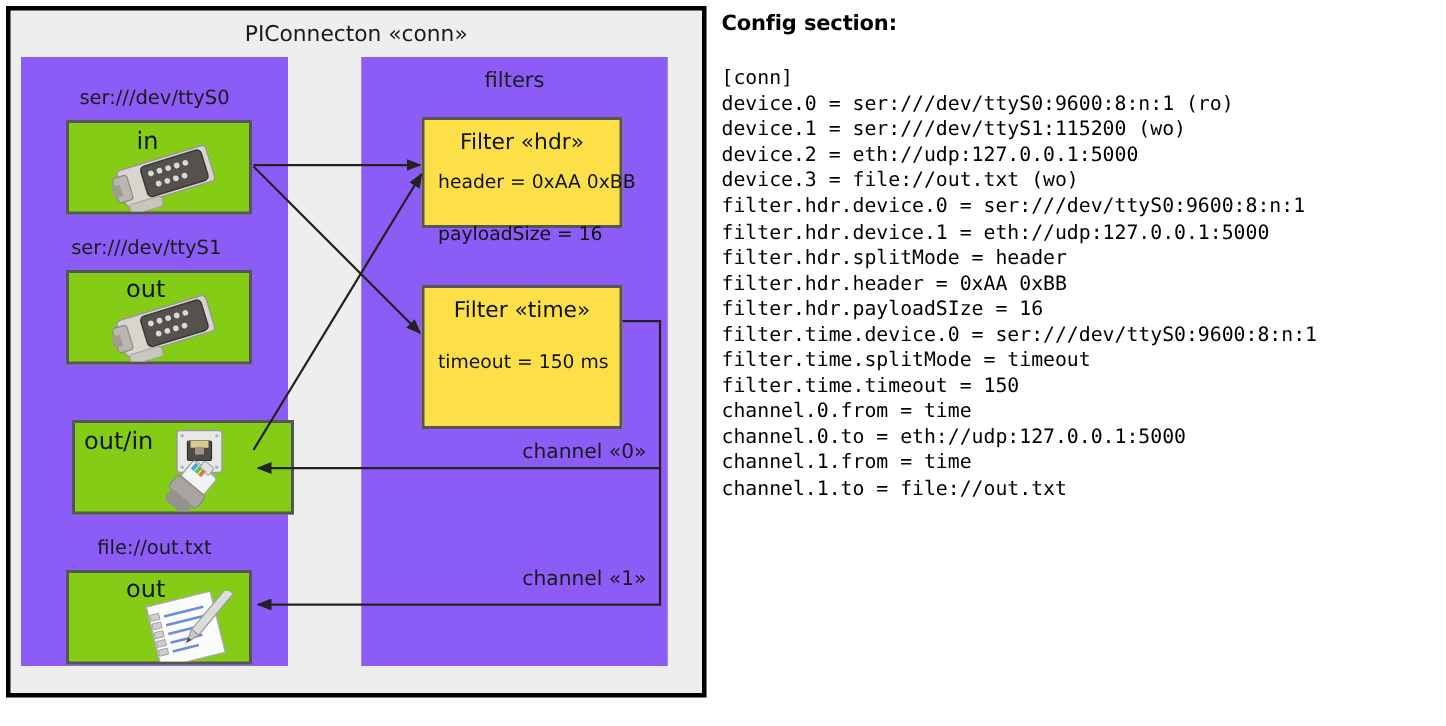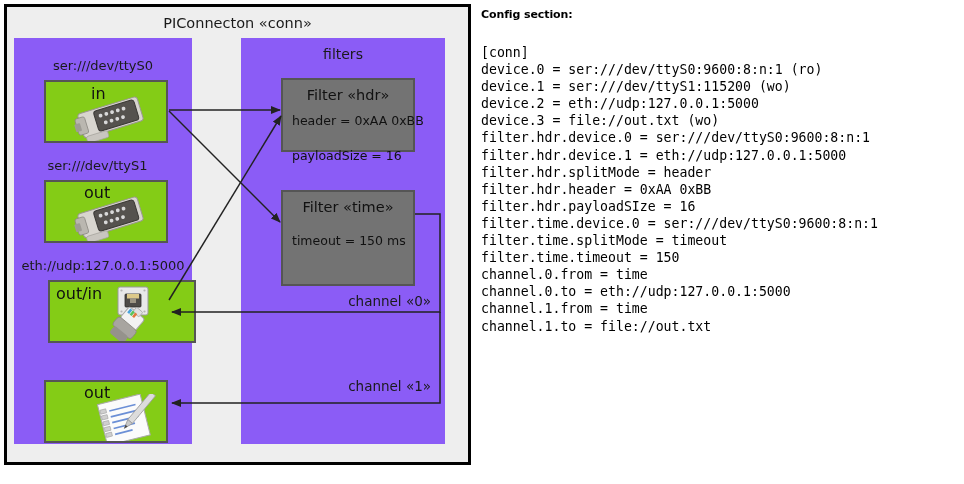--- a/index.html
+++ b/index.html
@@ -85,21 +85,21 @@
     position: absolute;
     font-size: 16px;
     color: #111111;
     line-height: 1;
     z-index: 3;
   }
 
   
   .filter-box {
     position: absolute;
-    background: #737373;
+    background: #fde047;
     border: 2px solid #555555;
     box-sizing: border-box;
   }
   .filter-name {
     position: absolute;
     left: 0; top: 7px;
     width: 100%;
     text-align: center;
     font-size: 14.5px;
     color: #111111;
@@ -118,21 +118,21 @@
     font-size: 13.5px;
     color: #1a1a1a;
     white-space: nowrap;
     text-align: right;
   }
 
   
   .config-head {
     position: absolute;
     left: 481px; top: 8px;
-    font-size: 11px;
+    font-size: 14px;
     font-weight: bold;
     color: #000000;
     letter-spacing: -0.1px;
   }
   .config-block {
     position: absolute;
     left: 481px; top: 44px;
     font-family: "DejaVu Sans Mono", "Liberation Mono", monospace;
     font-size: 13.2px;
     line-height: 17.1px;
@@ -208,21 +208,20 @@
             <circle cx="49" cy="25" r="1.9"></circle>
           <circle cx="55" cy="25" r="1.9"></circle>
             <circle cx="61" cy="25" r="1.9"></circle>
         </g>
         <rect x="12" y="18" width="6" height="8" rx="1" fill="#9e9b95"></rect>
         <rect x="20" y="33" width="22" height="7" rx="2" fill="#c9c6c0" stroke="#a5a29c" stroke-width="0.7"></rect>
       </g>
     </svg>
   </div>
 
-  <div class="dev-label" style="left:14px; top:258px; width:178px;">eth://udp:127.0.0.1:5000</div>
   <div class="dev-box" style="left:48px; top:280px; width:148px; height:63px;">
     <span class="dev-kind" style="left:6px; top:4px;">out/in</span>
     <svg class="icon-svg" style="left:58px; top:3px;" width="62" height="58" viewBox="0 0 62 58">
       <rect x="10" y="2" width="30" height="28" rx="2" fill="#e8e8e8" stroke="#9a9a9a" stroke-width="1"></rect>
       <circle cx="13.5" cy="5.5" r="1.1" fill="#b4b4b4"></circle>
       <circle cx="36.5" cy="5.5" r="1.1" fill="#b4b4b4"></circle>
       <circle cx="13.5" cy="26.5" r="1.1" fill="#b4b4b4"></circle>
       <circle cx="36.5" cy="26.5" r="1.1" fill="#b4b4b4"></circle>
       <rect x="17" y="9" width="16" height="13" rx="1" fill="#4e4b47" stroke="#2e2c29" stroke-width="0.8"></rect>
       <rect x="19" y="9" width="12" height="4.5" fill="#ddc98a"></rect>
@@ -232,20 +231,21 @@
         <rect x="20" y="22" width="8" height="6" rx="1" fill="#e0e0e0" stroke="#a8a8a8" stroke-width="0.8"></rect>
         <rect x="16" y="27" width="2.6" height="5" fill="#4aa3dd"></rect>
         <rect x="19.2" y="27" width="2.6" height="5" fill="#58c45a"></rect>
         <rect x="22.4" y="27" width="2.6" height="5" fill="#e07a3c"></rect>
         <rect x="12" y="40" width="24" height="11" rx="3" fill="#a8a5a0" stroke="#89867f" stroke-width="0.8"></rect>
         <rect x="15" y="50" width="18" height="9" rx="3" fill="#95928c"></rect>
       </g>
     </svg>
   </div>
 
+  <div class="dev-label" style="left:14px; top:358px; width:178px;">file://out.txt</div>
   <div class="dev-box" style="left:44px; top:380px; width:124px; height:63px;">
     <span class="dev-kind" style="left:38px; top:3px;">out</span>
     <svg class="icon-svg" style="left:42px; top:12px;" width="78" height="52" viewBox="0 0 78 52">
       <g transform="rotate(-14 39 26)">
         <rect x="14" y="4" width="44" height="42" fill="#fbfbfb" stroke="#a9a9a9" stroke-width="1"></rect>
         <g stroke="#6b8fd6" stroke-width="1.7">
           <line x1="24" y1="13" x2="51" y2="13"></line>
           <line x1="24" y1="19" x2="51" y2="19"></line>
           <line x1="24" y1="25" x2="51" y2="25"></line>
           <line x1="24" y1="31" x2="46" y2="31"></line>

